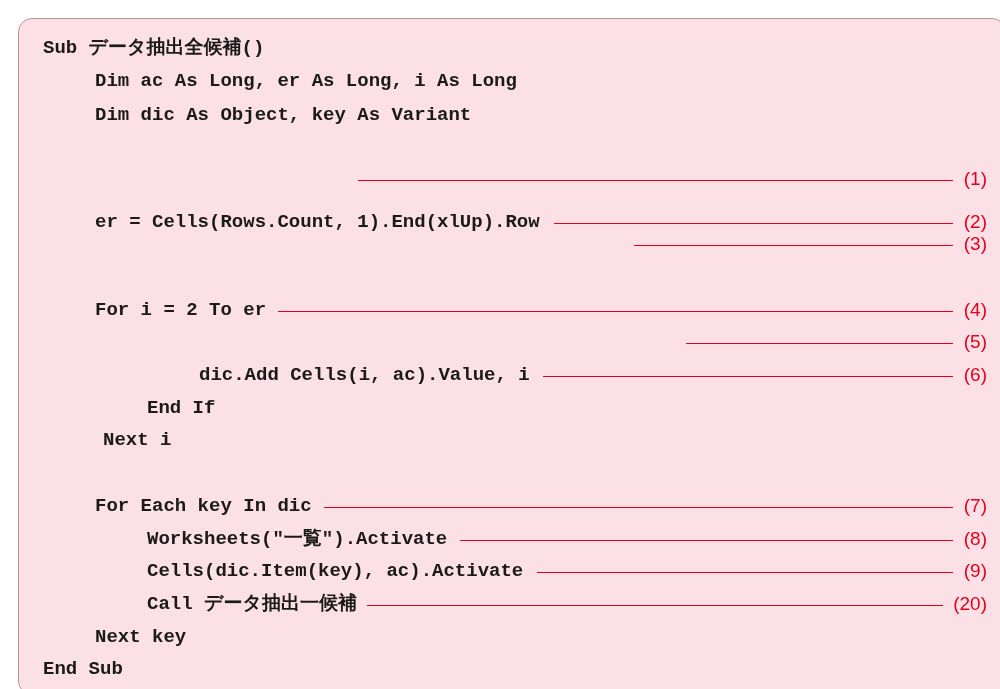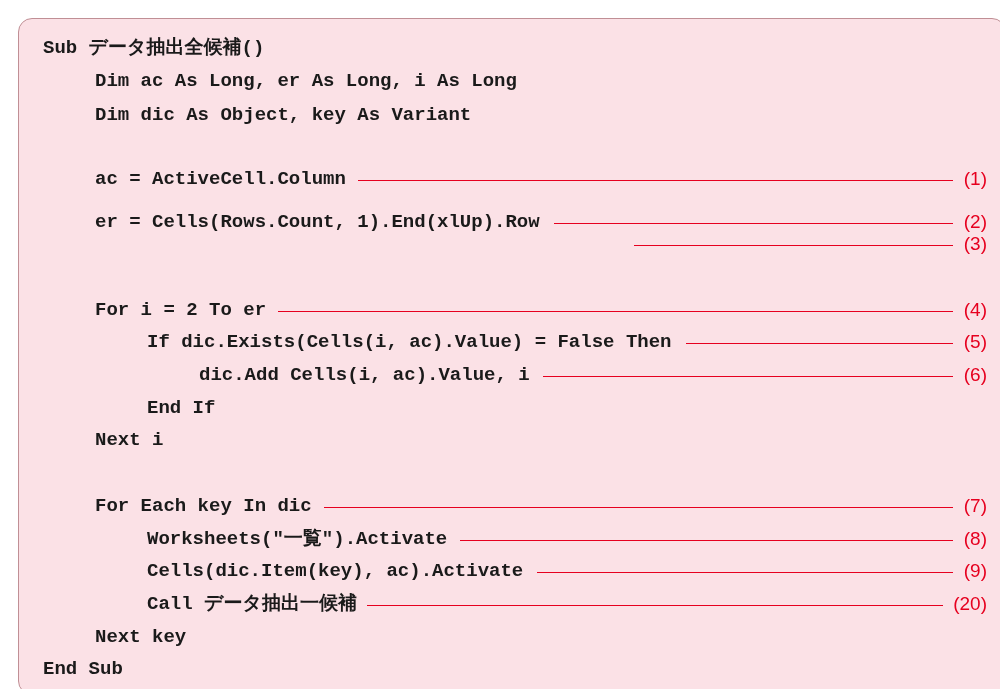--- a/index.html
+++ b/index.html
@@ -55,29 +55,29 @@
   }
 </style>
 </head>
 <body>
 
 <div class="code-block" id="codeblock">
     <div class="code-line" style="top: 14px;"><span class="code-text" style="left: 24px;">Sub データ抽出全候補()</span></div>
     <div class="code-line" style="top: 46.7px;"><span class="code-text" style="left: 76px;">Dim ac As Long, er As Long, i As Long</span></div>
     <div class="code-line" style="top: 81px;"><span class="code-text" style="left: 76px;">Dim dic As Object, key As Variant</span></div>
     <div class="code-line" style="top: 112.1px;"><span class="code-text" style="left: 24px;"></span></div>
-    <div class="code-line" style="top: 144.8px;"><span class="code-text" style="left: 76px;">ac = ActiveCell.Column</span><span class="annotation">(1)</span><div class="conn-line" style="left: 339px; right: 52px;"></div></div>
+    <div class="code-line" style="top: 144.8px;"><span class="annotation">(1)</span><div class="conn-line" style="left: 339px; right: 52px;"></div></div>
     <div class="code-line" style="top: 188px;"><span class="code-text" style="left: 76px;">er = Cells(Rows.Count, 1).End(xlUp).Row</span><span class="annotation">(2)</span><div class="conn-line" style="left: 534.5px; right: 52px;"></div></div>
     <div class="code-line" style="top: 210.2px;"><span class="annotation">(3)</span><div class="conn-line" style="left: 615px; right: 52px;"></div></div>
     <div class="code-line" style="top: 242.9px;"><span class="code-text" style="left: 24px;"></span></div>
     <div class="code-line" style="top: 275.6px;"><span class="code-text" style="left: 76px;">For i = 2 To er</span><span class="annotation">(4)</span><div class="conn-line" style="left: 258.5px; right: 52px;"></div></div>
-    <div class="code-line" style="top: 308.3px;"><span class="code-text" style="left: 128px;">If dic.Exists(Cells(i, ac).Value) = False Then</span><span class="annotation">(5)</span><div class="conn-line" style="left: 667px; right: 52px;"></div></div>
+    <div class="code-line" style="top: 308.3px;"><span class="annotation">(5)</span><div class="conn-line" style="left: 667px; right: 52px;"></div></div>
     <div class="code-line" style="top: 341px;"><span class="code-text" style="left: 180px;">dic.Add Cells(i, ac).Value, i</span><span class="annotation">(6)</span><div class="conn-line" style="left: 523.5px; right: 52px;"></div></div>
     <div class="code-line" style="top: 373.7px;"><span class="code-text" style="left: 128px;">End If</span></div>
-    <div class="code-line" style="top: 406.4px;"><span class="code-text" style="left: 76px;">Next i</span></div>
+    <div class="code-line" style="top: 406.4px;"><span class="code-text" style="left: 84px;">Next i</span></div>
     <div class="code-line" style="top: 439.1px;"><span class="code-text" style="left: 24px;"></span></div>
     <div class="code-line" style="top: 471.8px;"><span class="code-text" style="left: 76px;">For Each key In dic</span><span class="annotation">(7)</span><div class="conn-line" style="left: 304.5px; right: 52px;"></div></div>
     <div class="code-line" style="top: 504.5px;"><span class="code-text" style="left: 128px;">Worksheets("一覧").Activate</span><span class="annotation">(8)</span><div class="conn-line" style="left: 440.5px; right: 52px;"></div></div>
     <div class="code-line" style="top: 537.2px;"><span class="code-text" style="left: 128px;">Cells(dic.Item(key), ac).Activate</span><span class="annotation">(9)</span><div class="conn-line" style="left: 517.5px; right: 52px;"></div></div>
     <div class="code-line" style="top: 569.9px;"><span class="code-text" style="left: 128px;">Call データ抽出一候補</span><span class="annotation">(20)</span><div class="conn-line" style="left: 347.5px; right: 62px;"></div></div>
     <div class="code-line" style="top: 602.6px;"><span class="code-text" style="left: 76px;">Next key</span></div>
     <div class="code-line" style="top: 635.3px;"><span class="code-text" style="left: 24px;">End Sub</span></div>
   </div>
 
 </body></html>

